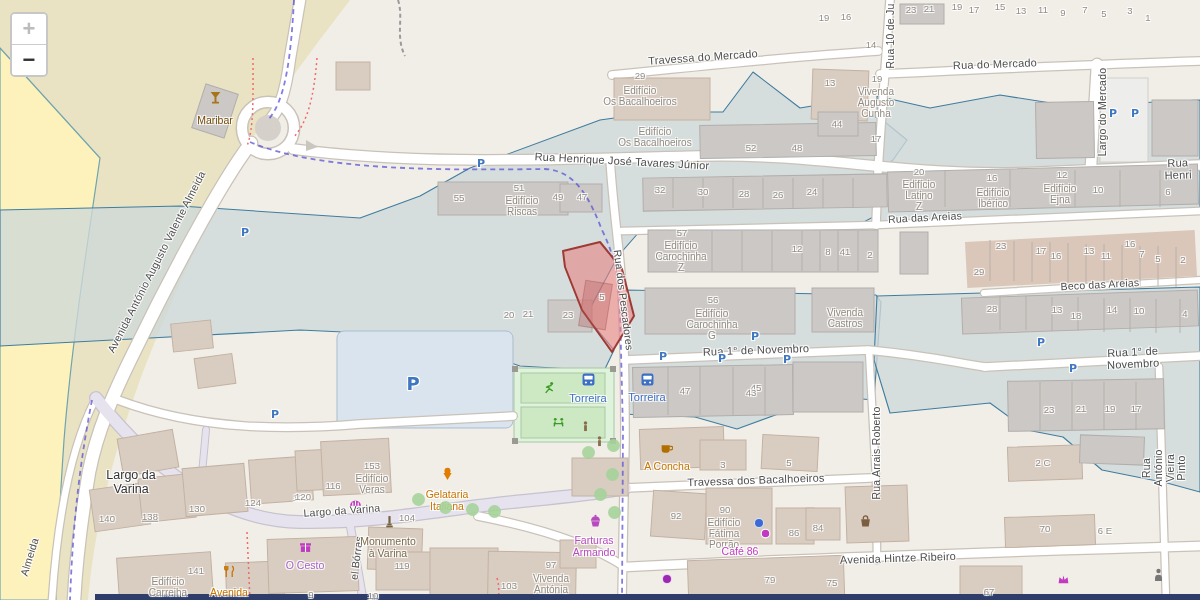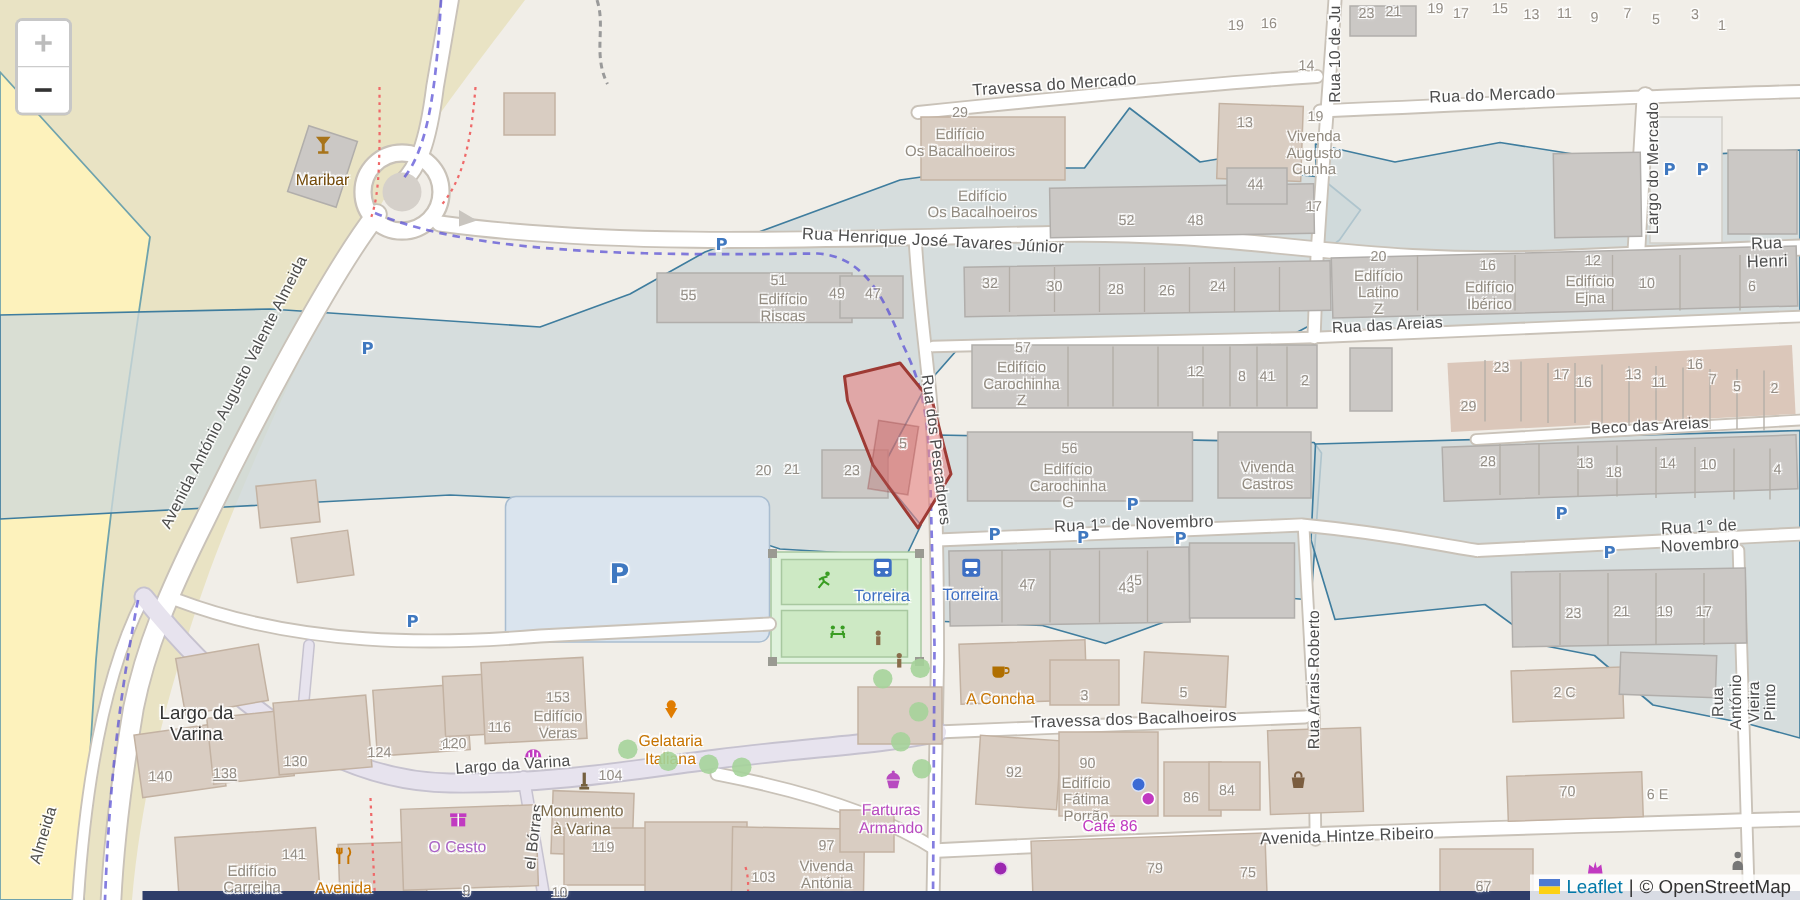--- a/index.html
+++ b/index.html
@@ -485,22 +485,13 @@
       <div class="tree" style="left: 439px; top: 501px;"></div>
       <div class="tree" style="left: 466px; top: 503px;"></div>
       <div class="tree" style="left: 488px; top: 505px;"></div>
     </div>
 
   <div id="zoomctl">
     <a id="zoom-in">+</a>
     <a id="zoom-out">−</a>
   </div>
 
-  <div id="attrib">
-    <span id="uaflag">
-        <span class="b"></span>
-        <span class="y"></span>
-      </span>
-    <a>Leaflet</a>
-    <span>|</span>
-    <span>© OpenStreetMap</span>
-  </div>
 </div>
 
 </body></html>

